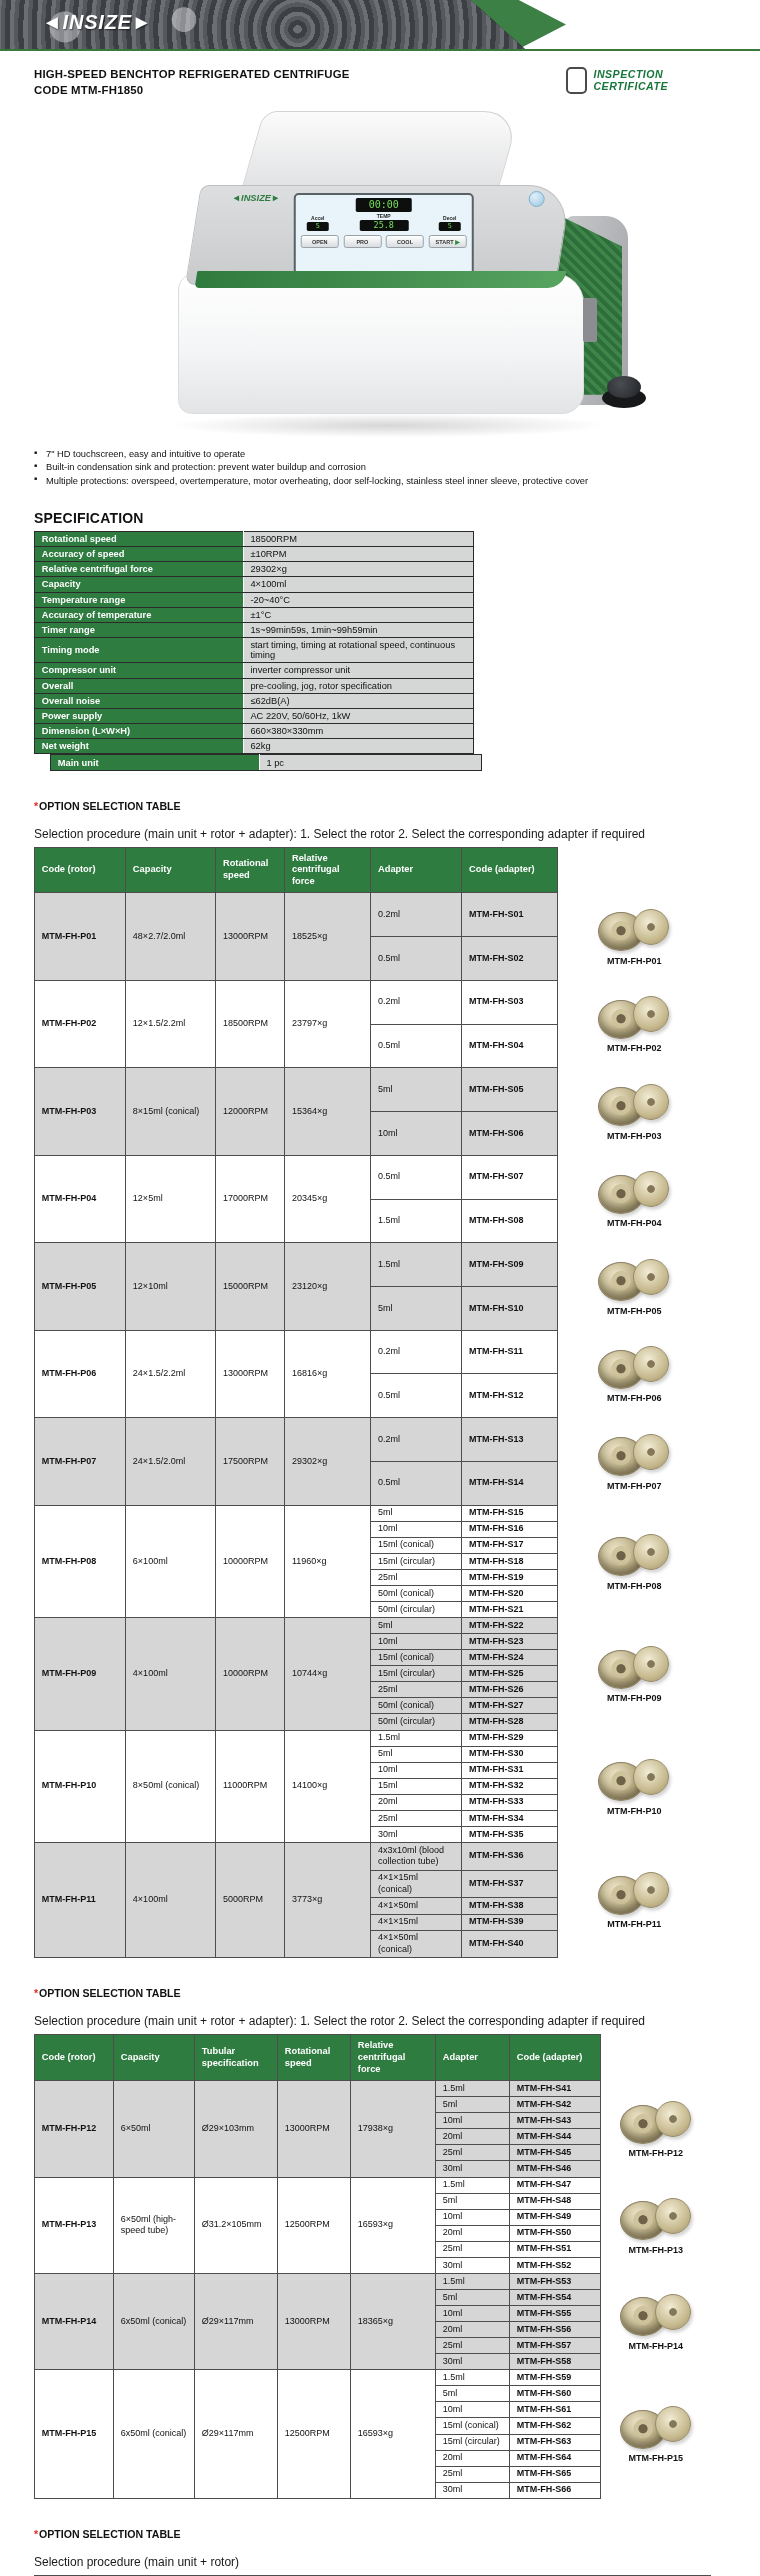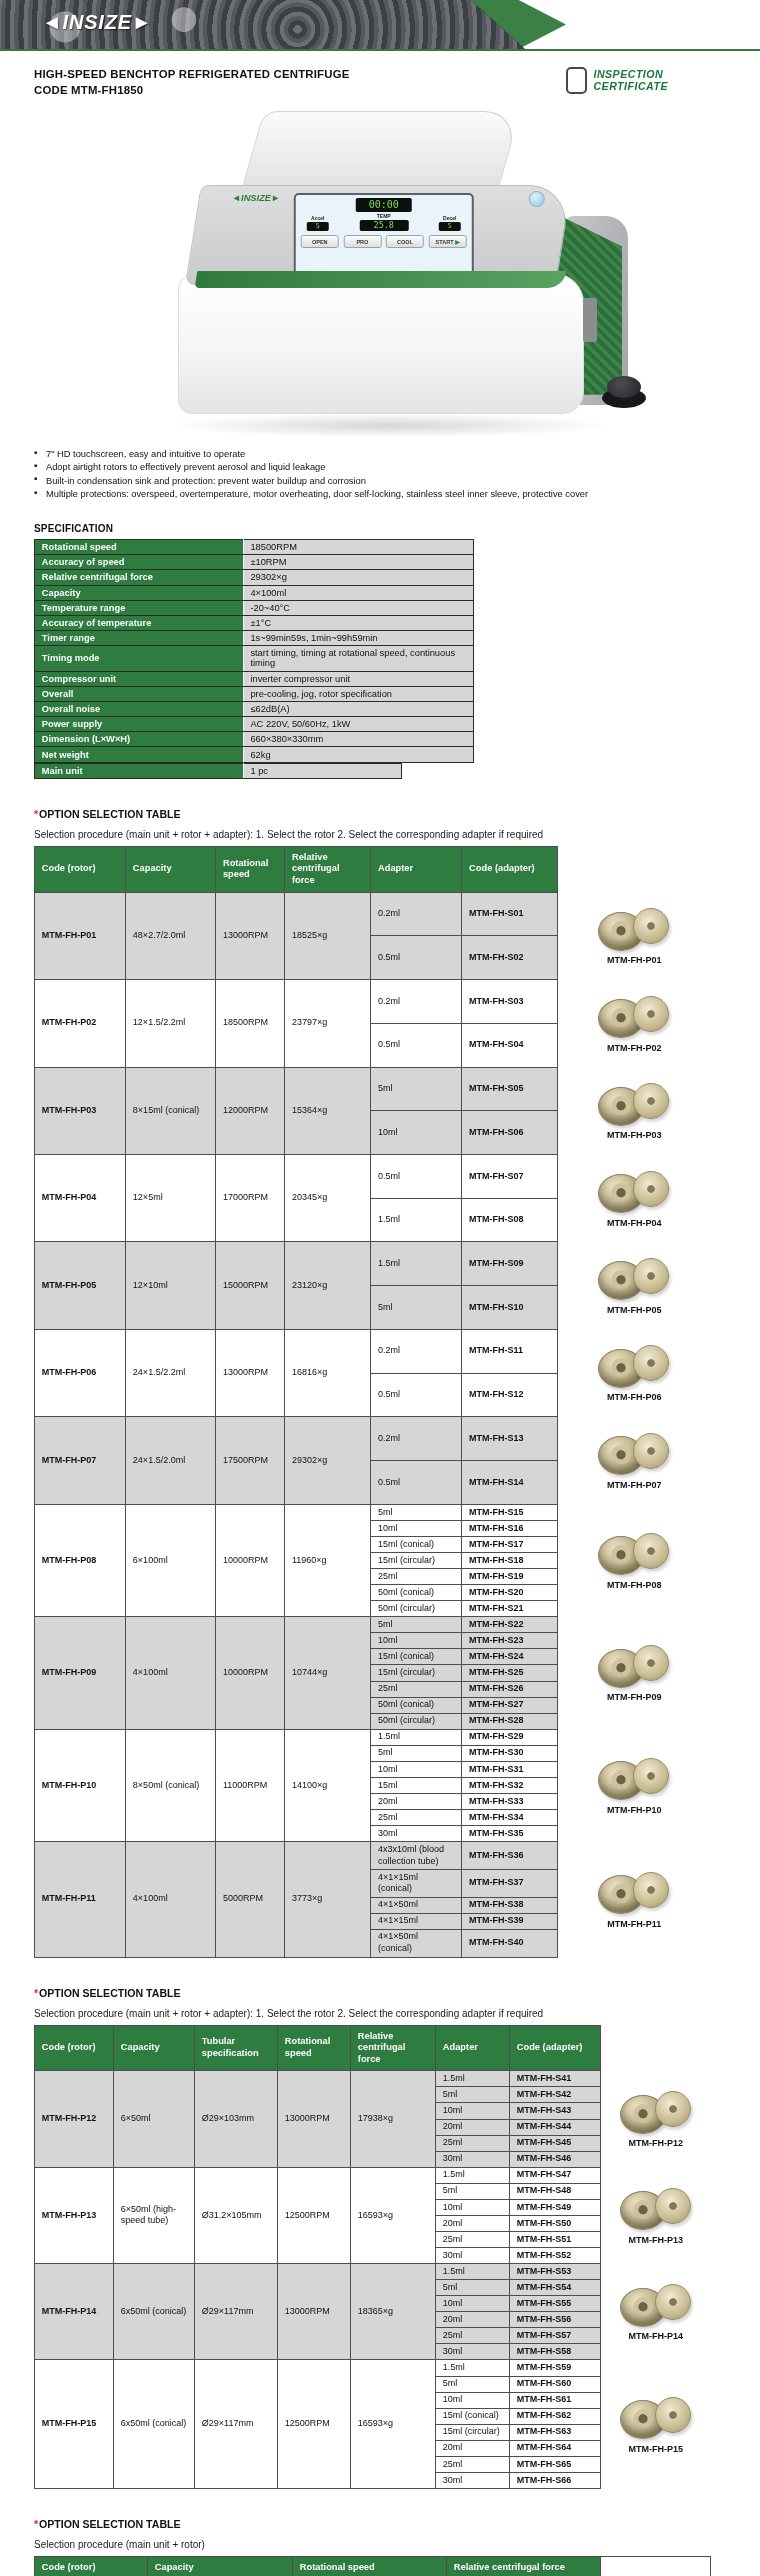--- a/index.html
+++ b/index.html
@@ -71,32 +71,32 @@
   .m-rotoracc::before{content:"";position:absolute;left:0;top:12px;width:44px;height:20px;border-radius:50%;background:#17181a;}
   .m-rotoracc::after{content:"";position:absolute;left:5px;top:0;width:34px;height:22px;border-radius:50%;
     background:radial-gradient(circle at 40% 35%,#4a4d52,#202225);}
 
   
   .features{list-style:none;margin:8.5px 0 0 0;padding:0;font-size:9.3px;line-height:1.42;}
   .features li{padding-left:12px;position:relative;}
   .features li::before{content:"■";position:absolute;left:0;top:0.8px;font-size:5px;color:#111;}
 
   
-  .sechead{font-size:10px;font-weight:bold;margin:22px 0 5px 0;letter-spacing:0.2px;}
+  .sechead{font-size:14px;font-weight:bold;margin:22px 0 5px 0;letter-spacing:0.2px;}
   .opthead{font-size:10.6px;font-weight:bold;margin:29px 0 1.7px 0;position:relative;}
   .star{color:#e8251f;font-weight:bold;margin-right:0.8px;}
-  .subtitle{font-size:10px;margin:9px 0 6px 0;color:#1a1a1a;}
+  .subtitle{font-size:12px;margin:15px 0 6px 0;color:#1a1a1a;}
 
   
   table.kv{border-collapse:collapse;table-layout:fixed;}
   table.kv td{font-size:9.3px;padding:2.1px 6.8px;border:0.8px solid #2b2b2b;}
   table.kv td.k{background:#2e7c40;color:#fff;font-weight:bold;width:194px;border-right:1.7px solid #fff;}
   table.kv td.v{background:#d5d6d6;color:#111;}
   table.kv.spec{width:440px;}
-  table.kv.deliv{width:368px;}
+  table.kv.deliv{width:432px;margin-left:16px;}
 
   
   table.ot{border-collapse:collapse;table-layout:fixed;margin-top:1.7px;}
   table.ot th{background:#2e7c40;color:#fff;text-align:left;font-size:9.3px;padding:5px 6.8px;
     border:0.8px solid #4d4d4d;font-weight:bold;line-height:1.25;}
   table.ot td{border:0.8px solid #4d4d4d;font-size:9px;padding:1.7px 6.8px;vertical-align:middle;line-height:1.3;}
   table.ot tr.gray td.data{background:#d6d6d6;}
   table.ot tr.white td.data{background:#fff;}
   table.ot td.code{font-weight:bold;}
   table.ot td.codeb{font-weight:bold;}
@@ -183,21 +183,20 @@
               </div>
           </div>
         </div>
         <div class="m-caption">HIGH-SPEED BENCHTOP REFRIGERATED CENTRIFUGE</div>
       </div>
       <div class="m-rotoracc"></div>
     </div>
 
     <ul class="features">
         <li>7" HD touchscreen, easy and intuitive to operate</li>
-        <li>Adopt airtight rotors to effectively prevent aerosol and liquid leakage</li>
         <li>Built-in condensation sink and protection: prevent water buildup and corrosion</li>
         <li>Multiple protections: overspeed, overtemperature, motor overheating, door self-locking, stainless steel inner sleeve, protective cover</li>
       </ul>
 
     <div class="sechead">SPECIFICATION</div>
     <table class="kv spec">
         <tbody>
           <tr>
             <td class="k">Rotational speed</td>
             <td class="v">18500RPM</td>

